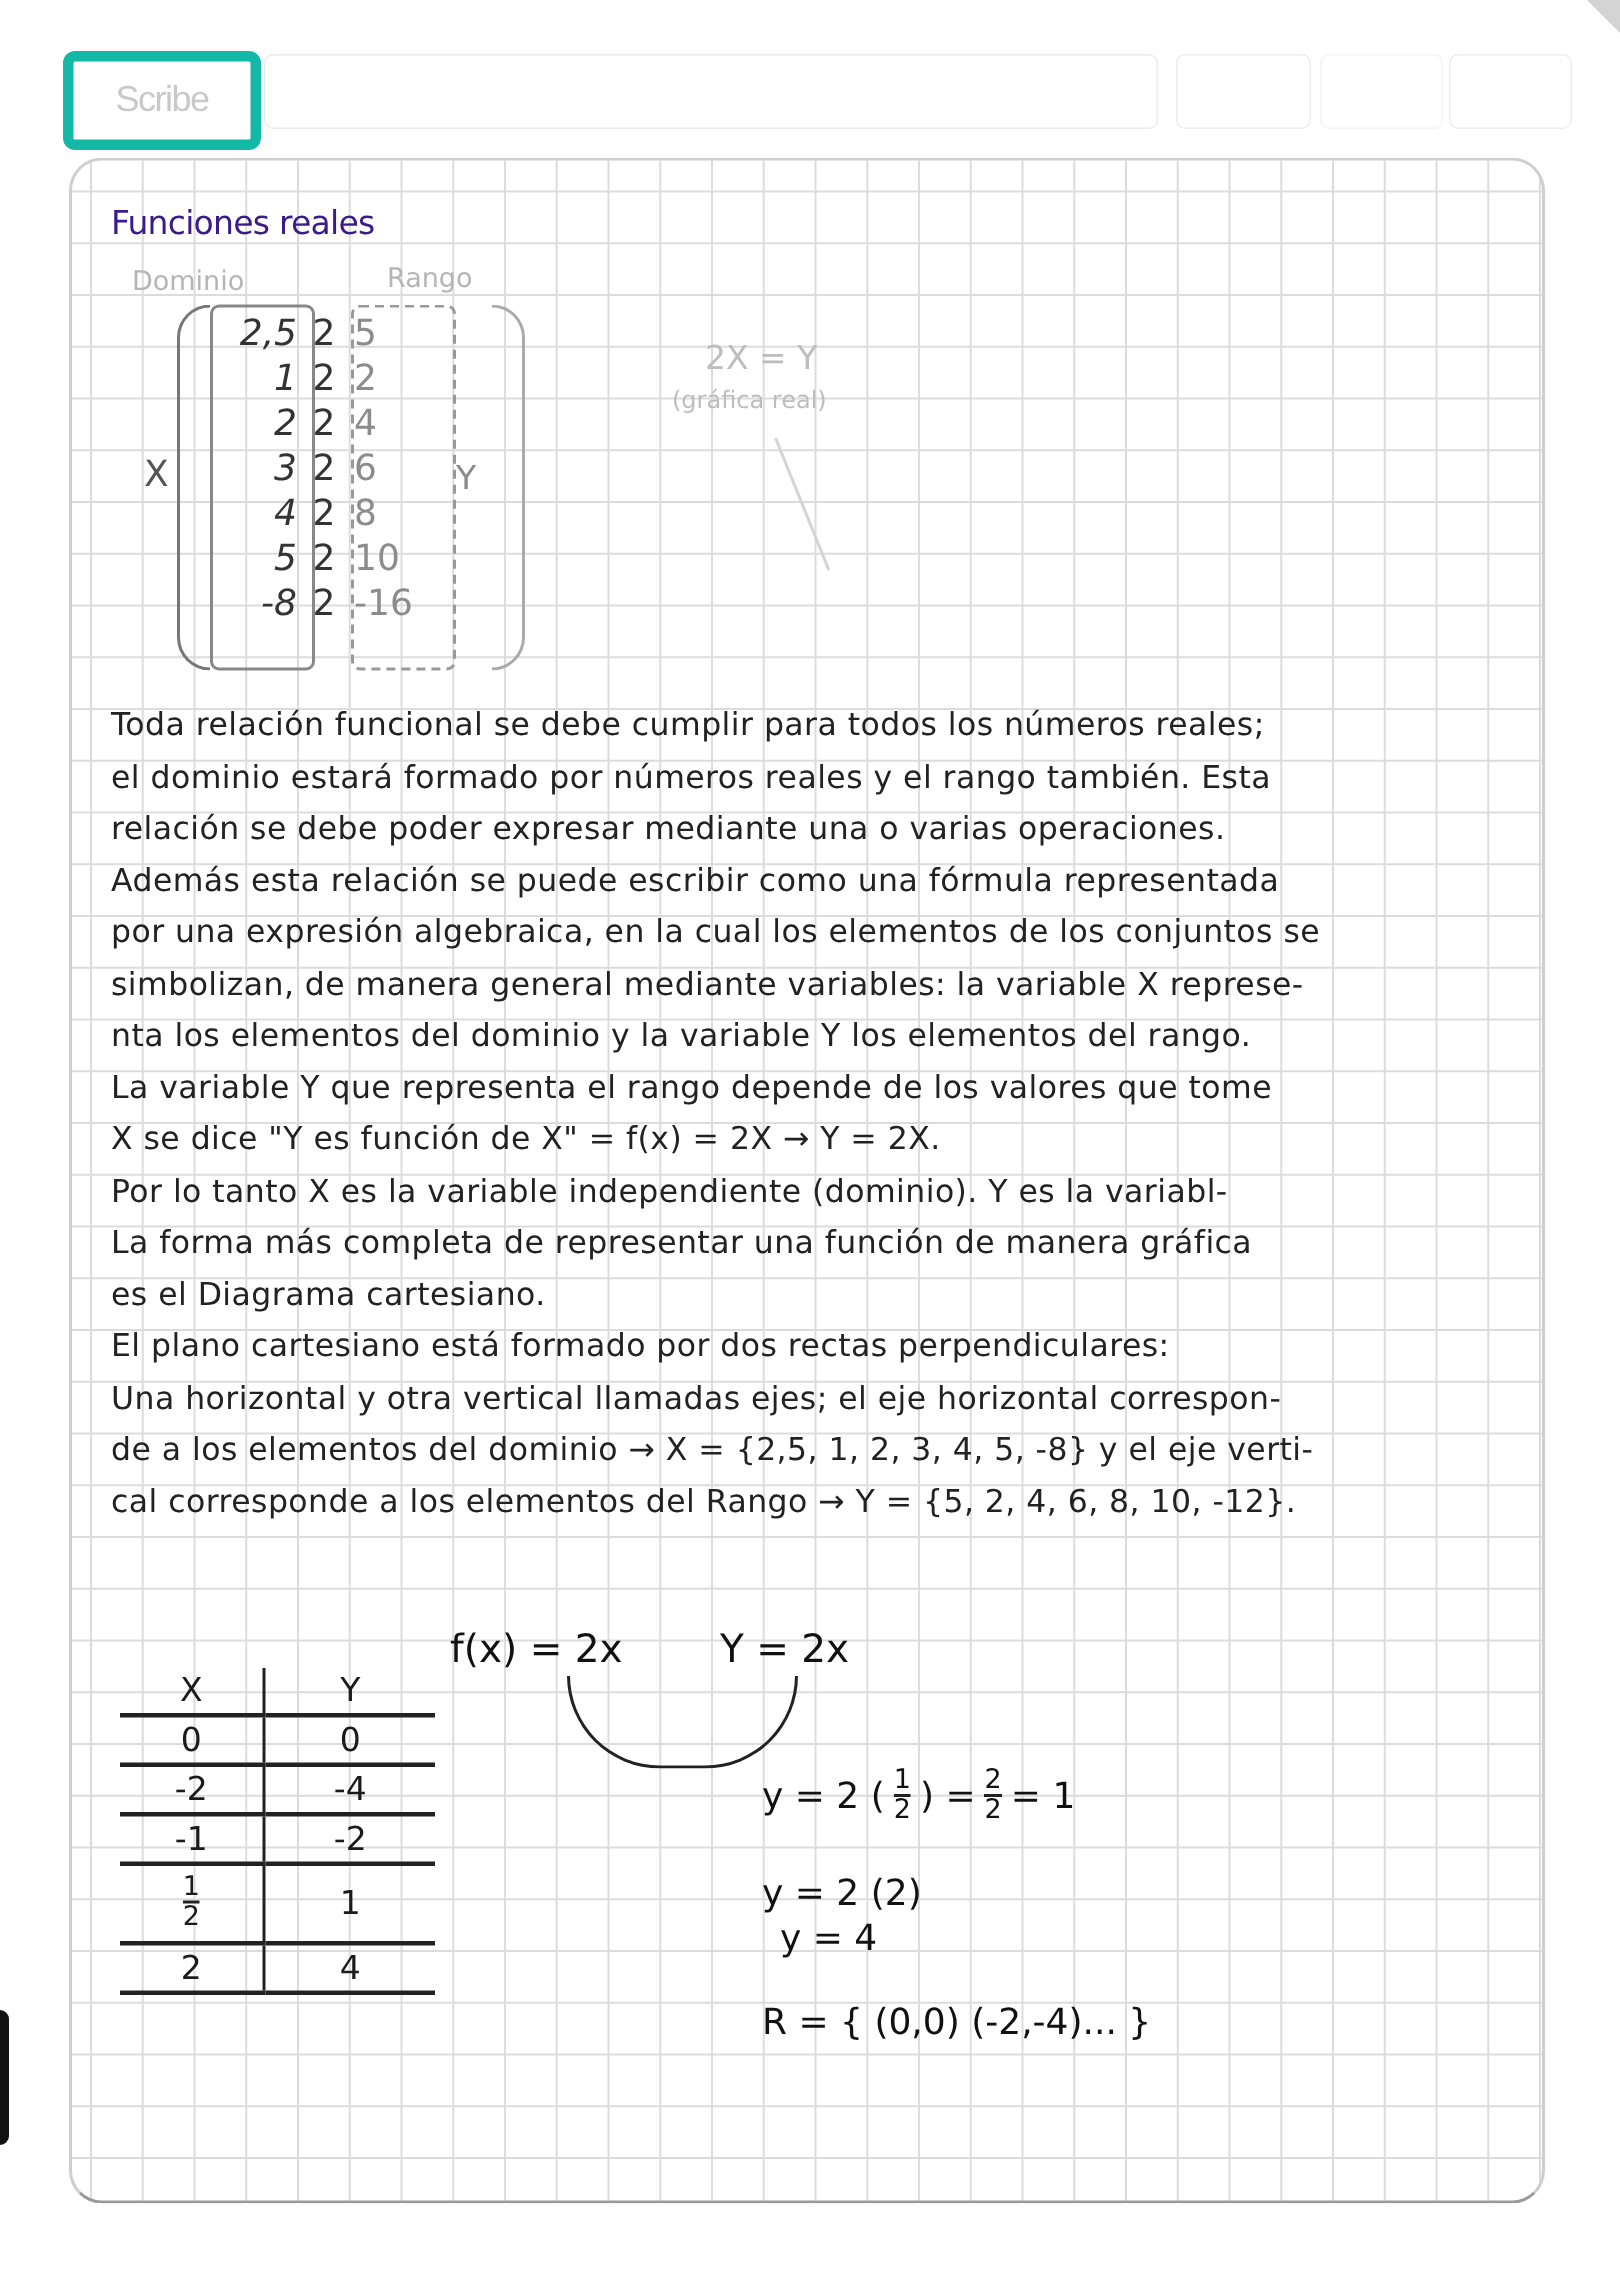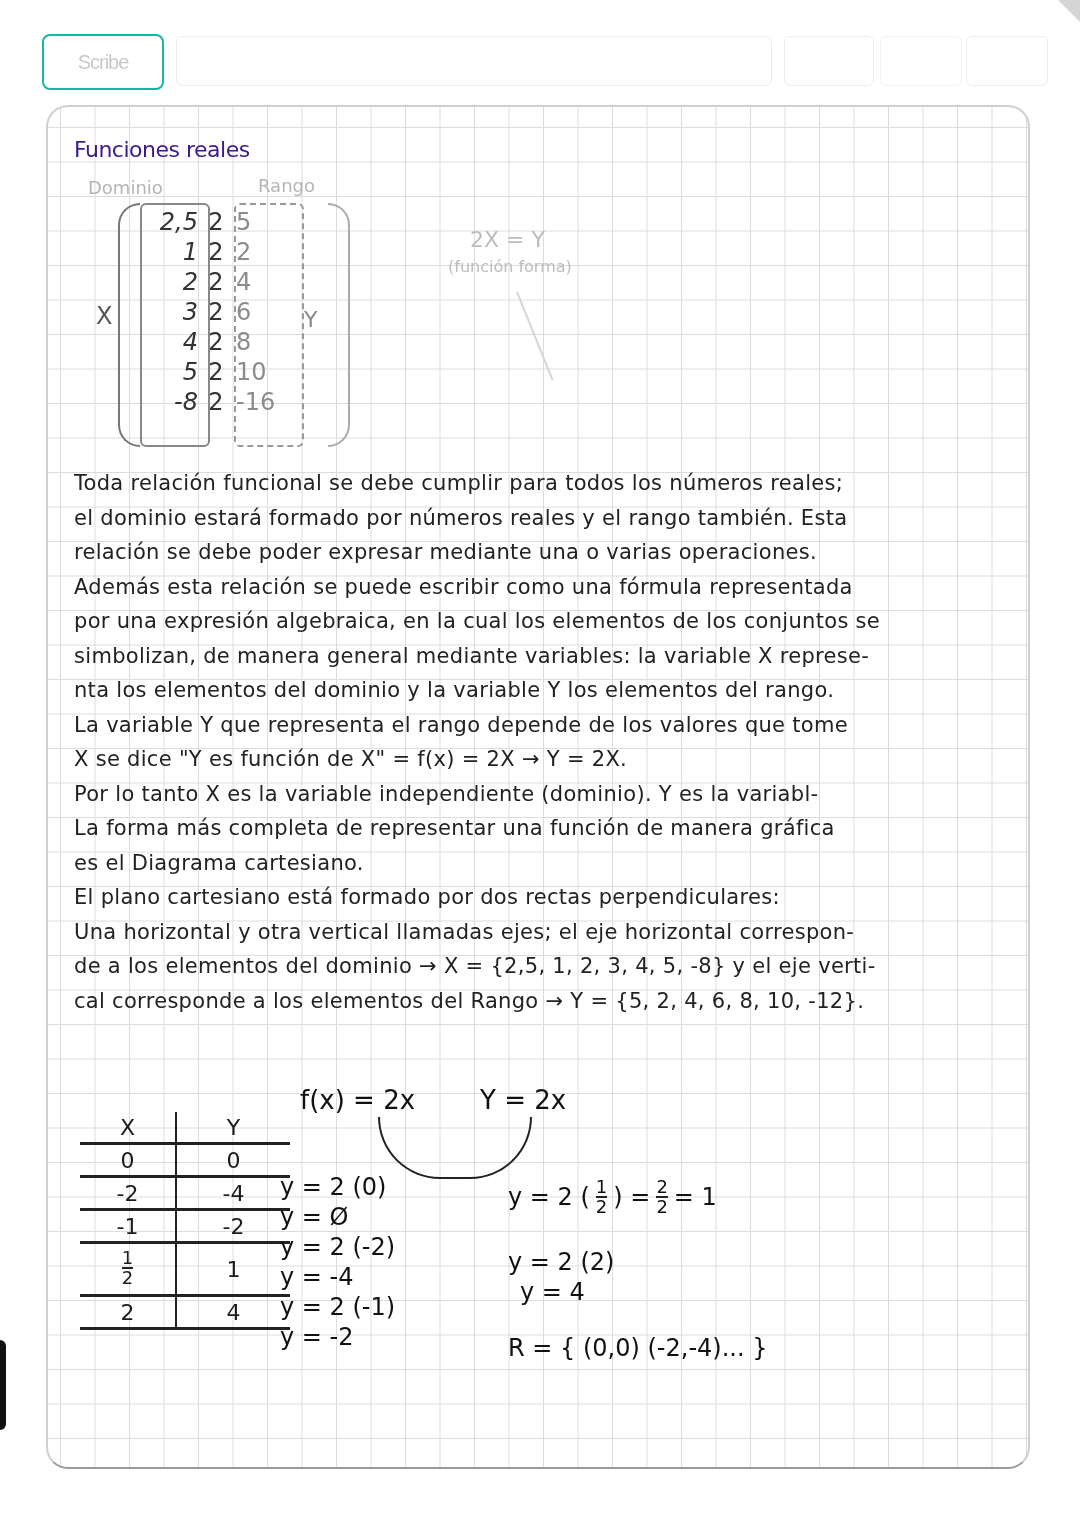--- a/index.html
+++ b/index.html
@@ -3,22 +3,22 @@
   <meta charset="utf-8">
   <style>
     html, body { margin: 0; padding: 0; }
     body {
       width: 1080px; height: 1528px; background: #ffffff; position: relative; overflow: hidden;
       font-family: "DejaVu Sans", sans-serif; color: #1b1b1b;
     }
     .header-bar { position: absolute; top: 32px; left: 20px; width: 1005px; height: 60px; }
     .logo-box {
       position: absolute; left: 22px; top: 2px; width: 118px; height: 52px;
-      border: 2px solid #14b8a6; border-radius: 8px; display: flex; align-items: center; justify-content: center;
-      font-family: "Liberation Sans", sans-serif; font-size: 20px; color: #c9c9c9; letter-spacing: -1px;
+      border: 7px solid #14b8a6; border-radius: 8px; display: flex; align-items: center; justify-content: center;
+      font-family: "Liberation Sans", sans-serif; font-size: 24px; color: #c9c9c9; letter-spacing: -1px;
     }
     .search-box { position: absolute; left: 156px; top: 4px; width: 594px; height: 48px; border: 1px solid #ececec; border-radius: 6px; }
     .hbtn { position: absolute; top: 4px; height: 48px; border: 1px solid #ededed; border-radius: 6px; }
     .hbtn.b1 { left: 764px; width: 88px; }
     .hbtn.b2 { left: 860px; width: 80px; border-color: #f4f4f4; }
     .hbtn.b3 { left: 946px; width: 80px; }
     .corner-fold { position: absolute; right: 0; top: 0; width: 0; height: 0; border-left: 22px solid transparent; border-top: 22px solid #d4d4d4; }
     .page-edge { position: absolute; left: 0; top: 1340px; width: 6px; height: 90px; background: #111; border-radius: 0 6px 6px 0; }
 
     .notebook {
@@ -116,21 +116,21 @@
       <div class="mcell">2</div>
       <div class="mcell">4</div>
       <div class="mcell">6</div>
       <div class="mcell">8</div>
       <div class="mcell">10</div>
       <div class="mcell">-16</div>
     </div>
   </div>
 
   <div class="hw fn-note">2X = Y</div>
-  <div class="hw fn-note2">(función forma)</div>
+  <div class="hw fn-note2">(gráfica real)</div>
   <div class="fn-arrow"></div>
 
   <div class="para">
     <div class="line">Toda relación funcional se debe cumplir para todos los números reales;</div>
     <div class="line">el dominio estará formado por números reales y el rango también. Esta</div>
     <div class="line">relación se debe poder expresar mediante una o varias operaciones.</div>
     <div class="line">Además esta relación se puede escribir como una fórmula representada</div>
     <div class="line">por una expresión algebraica, en la cual los elementos de los conjuntos se</div>
     <div class="line">simbolizan, de manera general mediante variables: la variable X represe-</div>
     <div class="line">nta los elementos del dominio y la variable Y los elementos del rango.</div>
@@ -178,28 +178,20 @@
         </td>
         <td>1</td>
       </tr>
       <tr>
         <td>2</td>
         <td>4</td>
       </tr>
     </tbody>
   </table>
 
-  <div class="eqs-left">
-    <div class="eq">y = 2 (0)</div>
-    <div class="eq">y = Ø</div>
-    <div class="eq">y = 2 (-2)</div>
-    <div class="eq">y = -4</div>
-    <div class="eq">y = 2 (-1)</div>
-    <div class="eq">y = -2</div>
-  </div>
 
   <div class="eqs-right">
     <div class="eq" style="display:flex; align-items:center; gap:6px; height:50px;">
       <span>y =  2 (</span>
       <span class="frac">
         <span class="num">1</span>
         <span>2</span>
       </span>
       <span>) =</span>
       <span class="frac">

